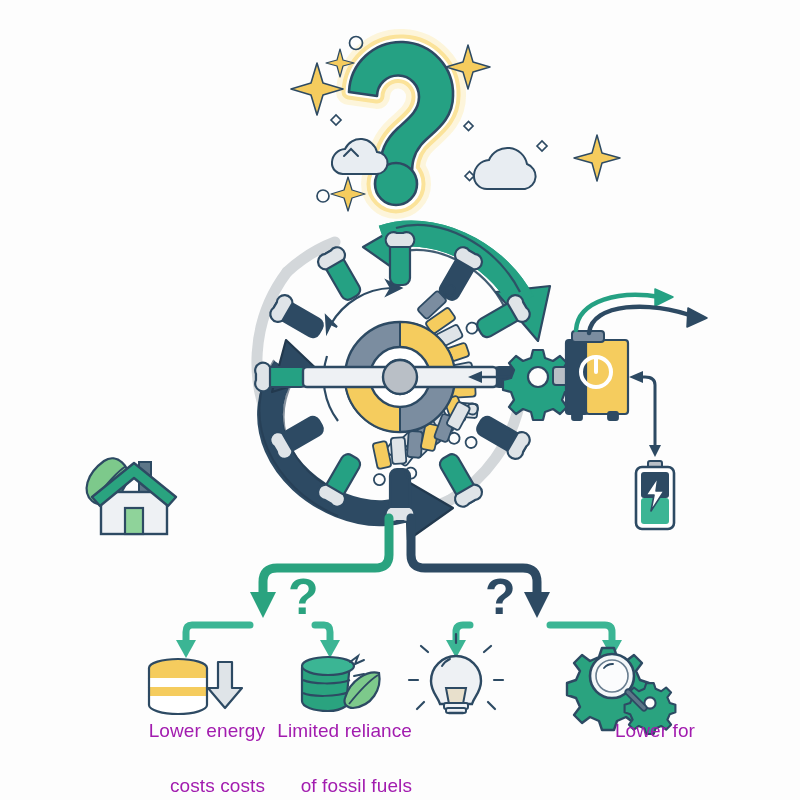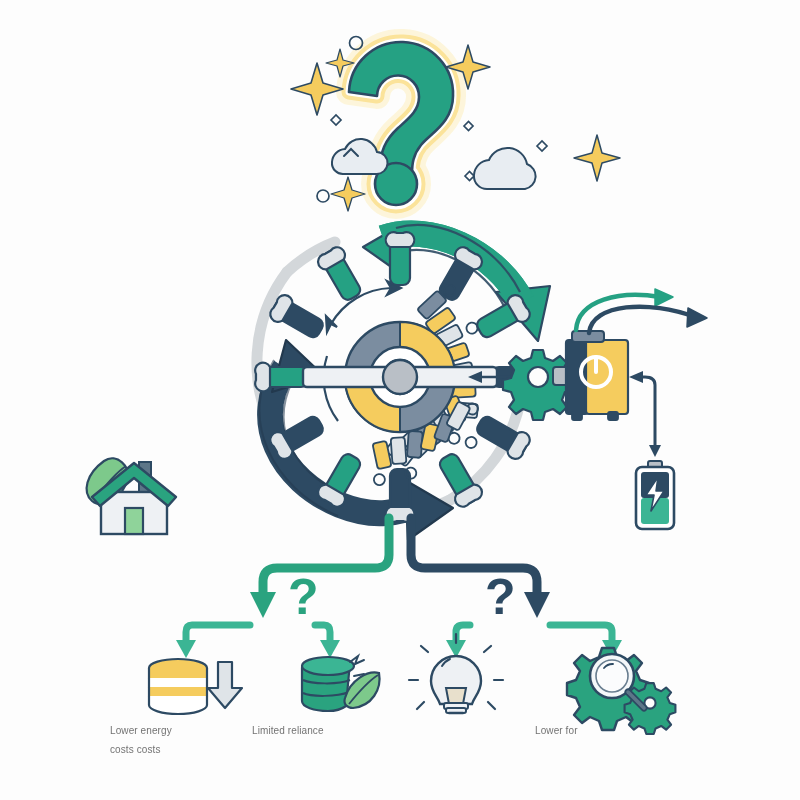--- a/index.html
+++ b/index.html
@@ -10,28 +10,28 @@
     overflow: hidden;
   }
   #canvas {
     position: relative;
     width: 800px; height: 800px;
     background: #fdfdfd;
   }
   svg#scene { position: absolute; inset: 0; width: 800px; height: 800px; }
   .lbl {
     position: absolute;
-    text-align: left;
+    text-align: right;
     font-family: "Liberation Sans", sans-serif;
-    font-size: 10px;
+    font-size: 19px;
     line-height: 19px;
-    color: #737373;
+    color: #a21caf;
     letter-spacing: 0.1px;
   }
-  .lbl .l2 { display: block; }
+  .lbl .l2 { display: block; margin-top: 36px; }
 </style>
 </head>
 <body>
 
 <div id="canvas">
 
 <svg id="scene" viewBox="0 0 800 800">
   <defs>
     <style>
       .stkN { stroke:#2d4a63; stroke-linecap:round; stroke-linejoin:round; }
@@ -445,20 +445,21 @@
 
 </svg>
 
 <div class="lbl" style="left:110px; top:721px; width:155px;">
   <span>Lower energy</span>
   <span class="l2">costs costs</span>
 </div>
 
 <div class="lbl" style="left:252px; top:721px; width:160px;">
   <span>Limited reliance</span>
+  <span class="l2">of fossil fuels</span>
 </div>
 
 
 <div class="lbl" style="left:535px; top:721px; width:160px;">
   <span>Lower for</span>
 </div>
 
 </div>
 
 </body></html>

